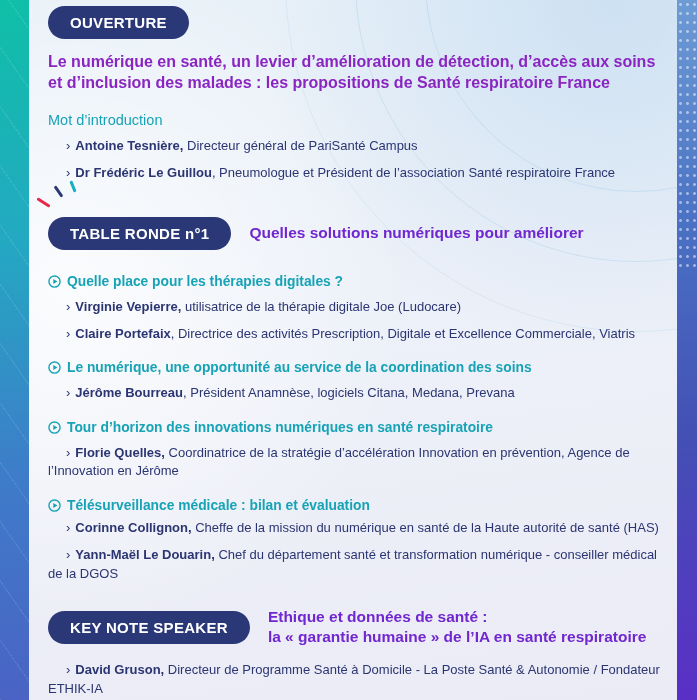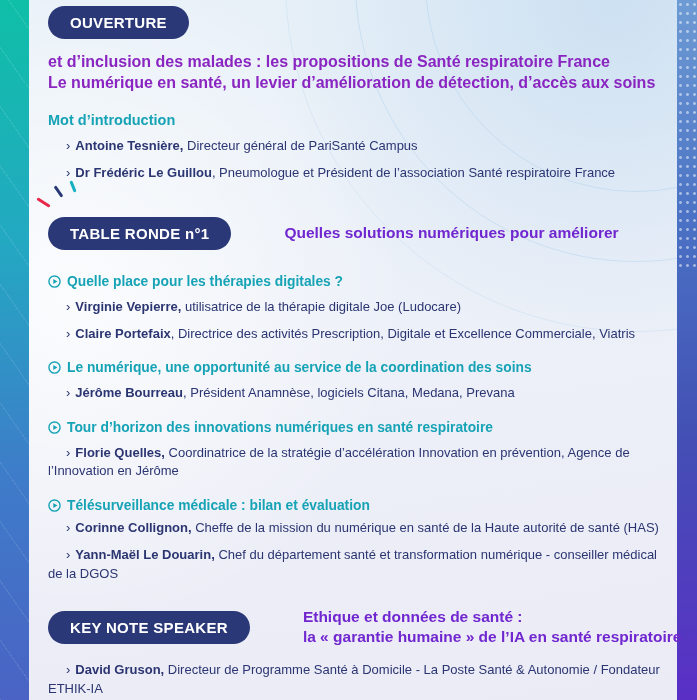--- a/index.html
+++ b/index.html
@@ -29,27 +29,27 @@
     position:absolute; right:0; top:0; width:20px; height:270px;
     background-image: radial-gradient(rgba(255,255,255,.5) 1px, transparent 1.5px);
     background-size: 7px 9px;
   }
   .content { position:absolute; left:29px; top:0; width:640px; padding:6px 0 0 19px; box-sizing:border-box; }
   .badge {
     display:inline-block; background:#2b3878; color:#fff; font-weight:bold;
     font-size:15px; letter-spacing:.3px; padding:8px 22px; border-radius:18px; white-space:nowrap;
   }
   .event-title { margin-top:13px; color:#8a25c1; font-weight:bold; font-size:16px; line-height:1.3; white-space:nowrap; }
-  .teal-heading { margin-top:18px; color:#17a3b6; font-weight:bold; font-size:14.5px; }
+  .teal-heading { margin-top:18px; color:#17a3b6; font-weight:normal; font-size:14.5px; }
   .speaker {
     margin:9px 0 0; text-indent:18px; color:#2b3572; font-size:13px; line-height:1.42;
   }
   .speaker b { font-weight:bold; }
   .chev { margin-right:5px; }
-  .badge-row { display:flex; align-items:center; margin-top:30px;gap:35px; }
+  .badge-row { display:flex; align-items:center; margin-top:30px; }
   .violet-headline { margin-left:18px; color:#7127d0; font-weight:bold; font-size:15.5px; line-height:1.3; white-space:nowrap; }
   .topic-heading { margin-top:17px; display:flex; align-items:center; gap:6px; color:#17a3b6; font-weight:bold; font-size:13.8px; }
   .topic-heading .play { display:inline-flex; flex:0 0 auto; }
   .topics { margin-top:8px; }
   .confetti { position:absolute; left:36px; top:183px; width:50px; height:30px; }
   .confetti i { position:absolute; display:block; border-radius:2px; }
   .confetti .c1 { width:15px; height:3px; background:#e8274b; transform:rotate(32deg); left:0; top:18px; }
   .confetti .c2 { width:13px; height:3px; background:#2b3878; transform:rotate(55deg); left:16px; top:7px; }
   .confetti .c3 { width:12px; height:3px; background:#14b0c0; transform:rotate(68deg); left:31px; top:2px; }
 </style>
@@ -68,22 +68,22 @@
     <i class="c1"></i>
     <i class="c2"></i>
     <i class="c3"></i>
   </div>
 
   <div class="content">
 
     <section>
       <div class="badge">OUVERTURE</div>
       <div class="event-title">
+        <div>Le numérique en santé, un levier d’amélioration de détection, d’accès aux soins</div>
         <div>et d’inclusion des malades : les propositions de Santé respiratoire France</div>
-        <div>Le numérique en santé, un levier d’amélioration de détection, d’accès aux soins</div>
       </div>
       <div class="teal-heading">Mot d’introduction</div>
       <p class="speaker"><span class="chev">›</span><b>Antoine Tesnière,</b><span> Directeur général de PariSanté Campus</span></p>
       <p class="speaker"><span class="chev">›</span><b>Dr Frédéric Le Guillou</b><span>, Pneumologue et Président de l’association Santé respiratoire France</span></p>
     </section>
 
     <section>
       <div class="badge-row" style="margin-top:34px;">
         <div class="badge">TABLE RONDE n°1</div>
         <div class="violet-headline">

